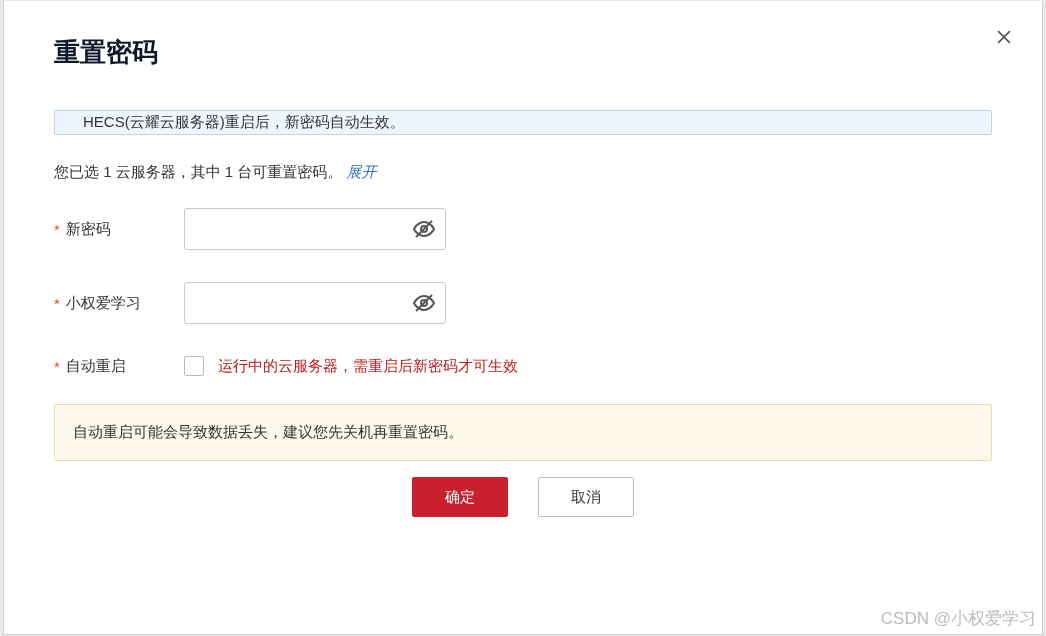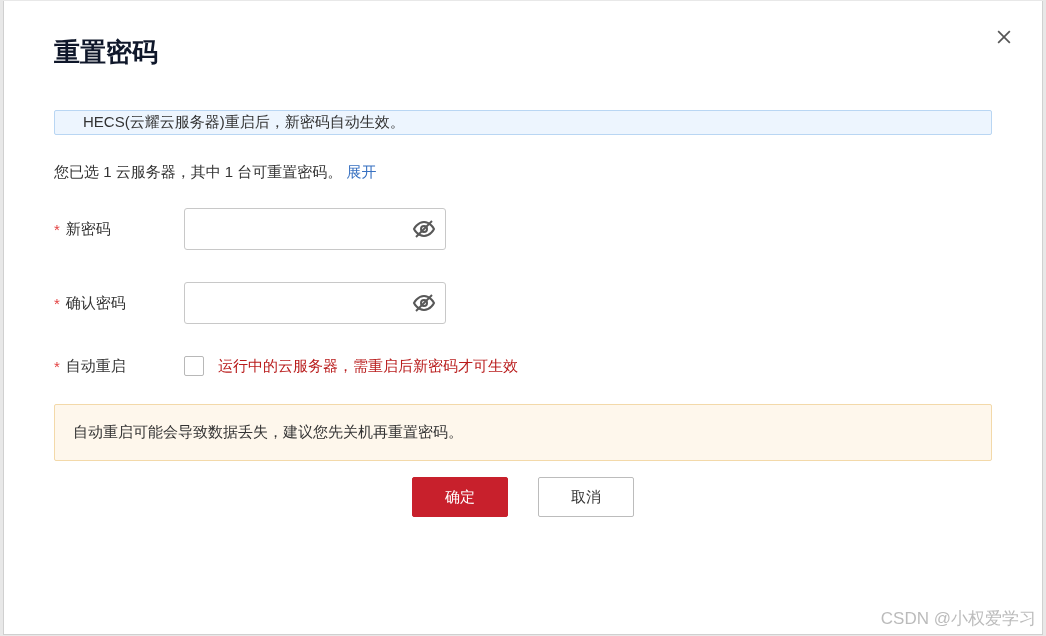--- a/index.html
+++ b/index.html
@@ -46,20 +46,21 @@
       margin-bottom: 28px;
     }
     .selection-line {
       font-size: 15px;
       color: #333;
       margin-bottom: 26px;
     }
     .expand-link {
       color: #3871c1;
       cursor: pointer;
+      font-style: italic;
     }
     .form-row {
       display: flex;
       align-items: center;
       margin-bottom: 32px;
     }
     .field-label {
       width: 130px;
       font-size: 15px;
       color: #333;
@@ -190,21 +191,21 @@
           <circle cx="12" cy="12" r="3" fill="none" stroke="currentColor" stroke-width="2"></circle>
           <line x1="4" y1="20" x2="20" y2="4" stroke="currentColor" stroke-width="2"></line>
         </svg>
       </span>
     </div>
   </div>
 
   <div class="form-row">
     <div class="field-label">
       <span class="req-star">*</span>
-      <span>确认密码</span>
+      <span>小权爱学习</span>
     </div>
     <div class="pw-wrap">
       <input type="password" class="pw-input" value="" style="">
       <span class="eye-btn">
         <svg viewBox="0 0 24 24">
           <path d="M2 12s3.5-7 10-7 10 7 10 7-3.5 7-10 7S2 12 2 12z" fill="none" stroke="currentColor" stroke-width="2"></path>
           <circle cx="12" cy="12" r="3" fill="none" stroke="currentColor" stroke-width="2"></circle>
           <line x1="4" y1="20" x2="20" y2="4" stroke="currentColor" stroke-width="2"></line>
         </svg>
       </span>

